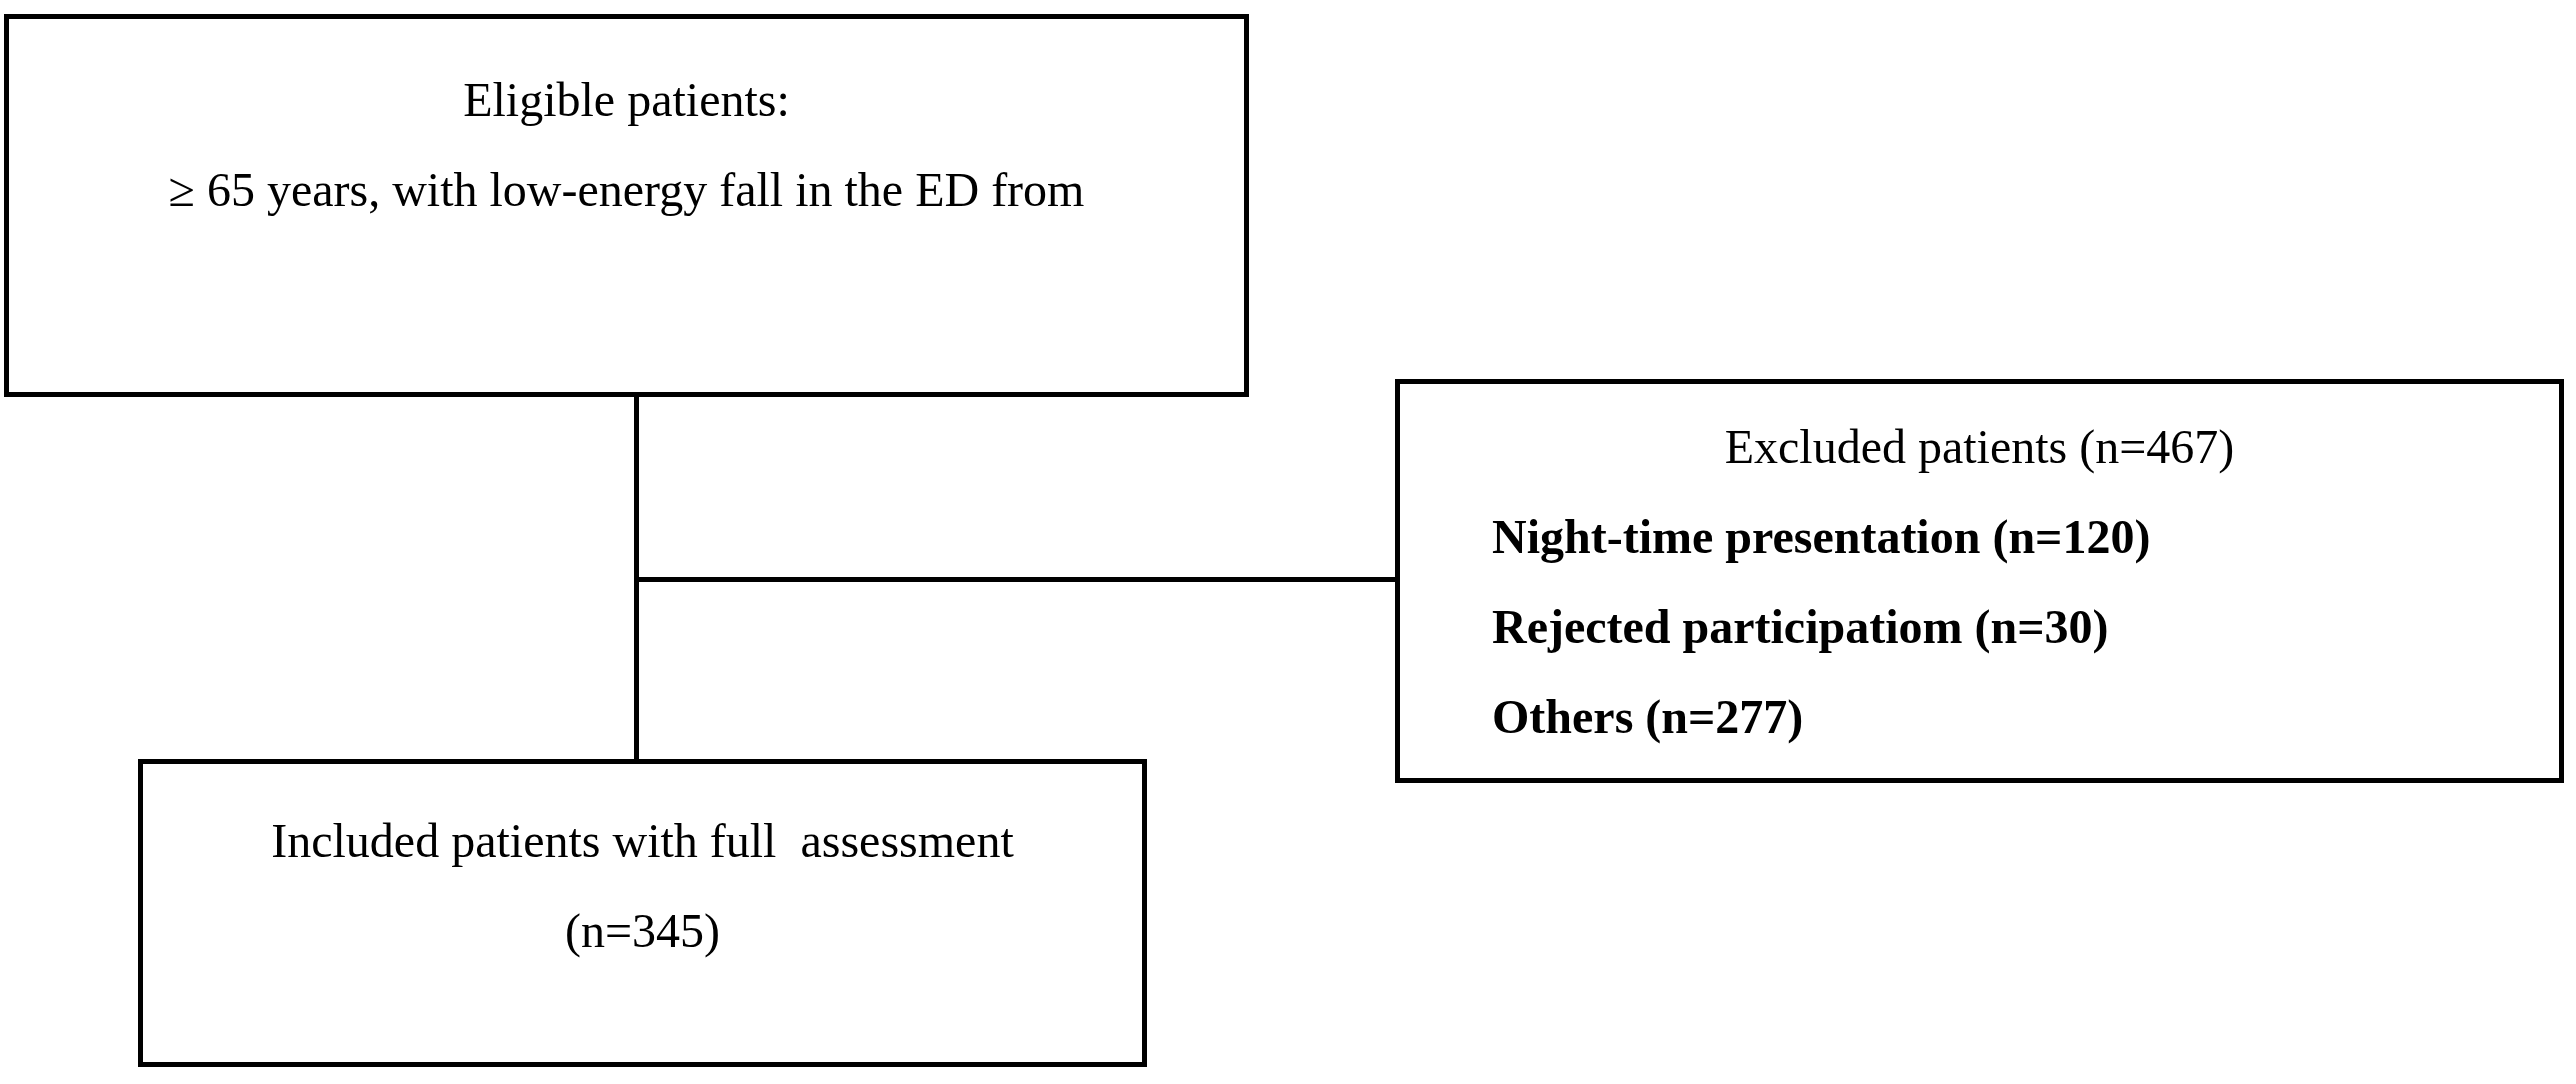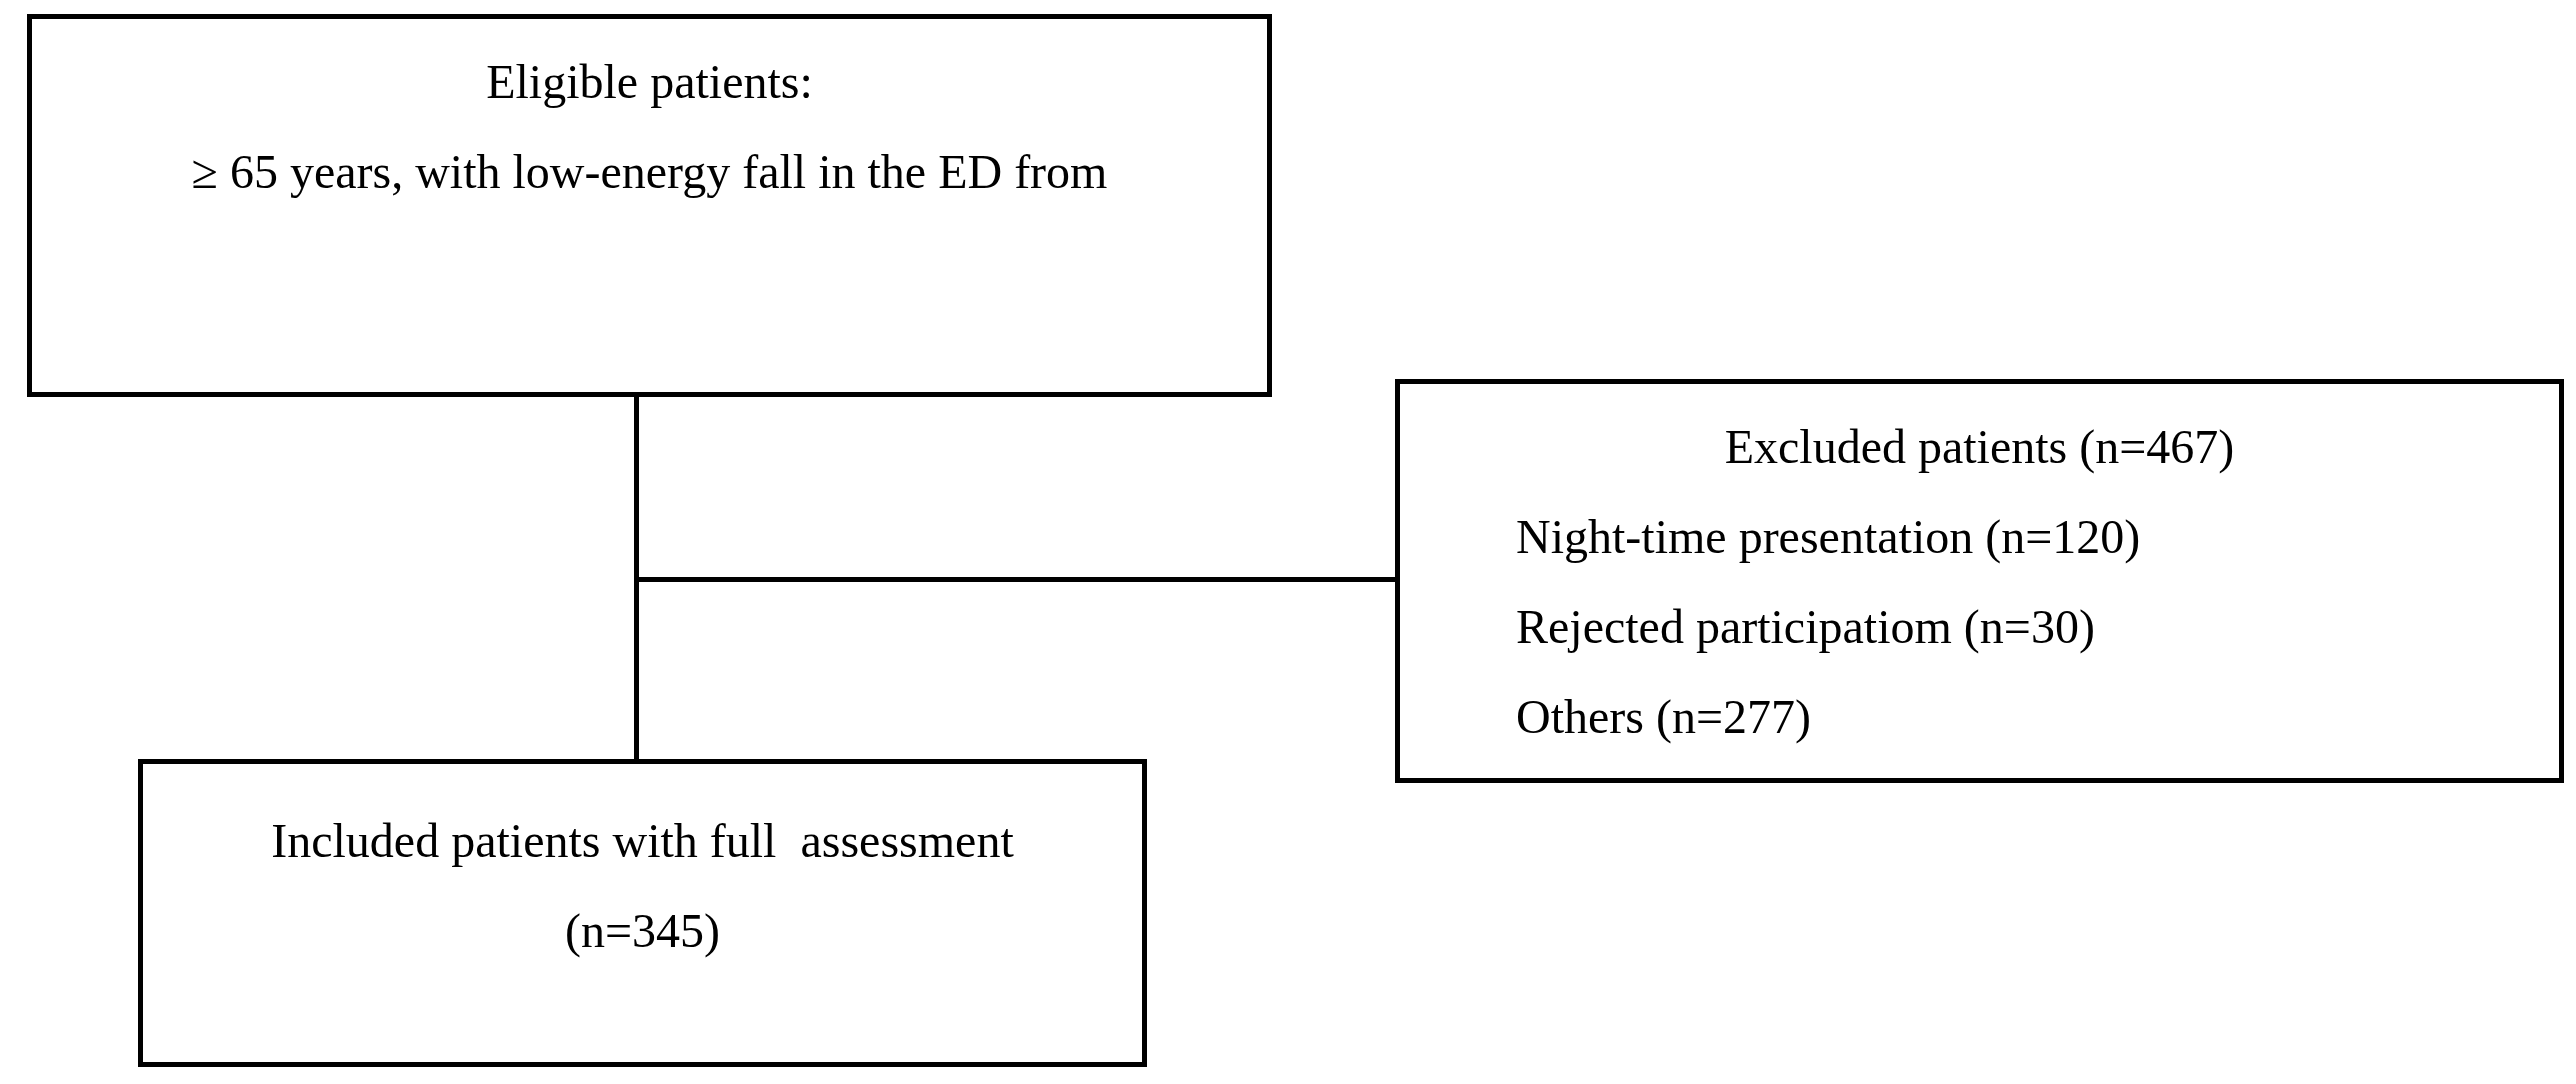--- a/index.html
+++ b/index.html
@@ -27,36 +27,37 @@
   }
   .line {
     font-size: 48px;
     line-height: 90px;
     white-space: pre-wrap;
     color: #000000;
   }
   .centered { text-align: center; }
 
   #eligible-box {
-    left: 27px;
+    left: 4px;
     top: 14px;
     width: 1245px;
     height: 383px;
-    padding-top: 18px;
+    padding-top: 36px;
   }
   #excluded-box {
     left: 1395px;
     top: 379px;
     width: 1169px;
     height: 404px;
     padding-top: 18px;
   }
   #excluded-box .item {
-    padding-left: 116px;
+    padding-left: 92px;
     text-align: left;
+    font-weight: bold;
   }
   #included-box {
     left: 138px;
     top: 759px;
     width: 1009px;
     height: 308px;
     padding-top: 32px;
   }
 
   .connector {

